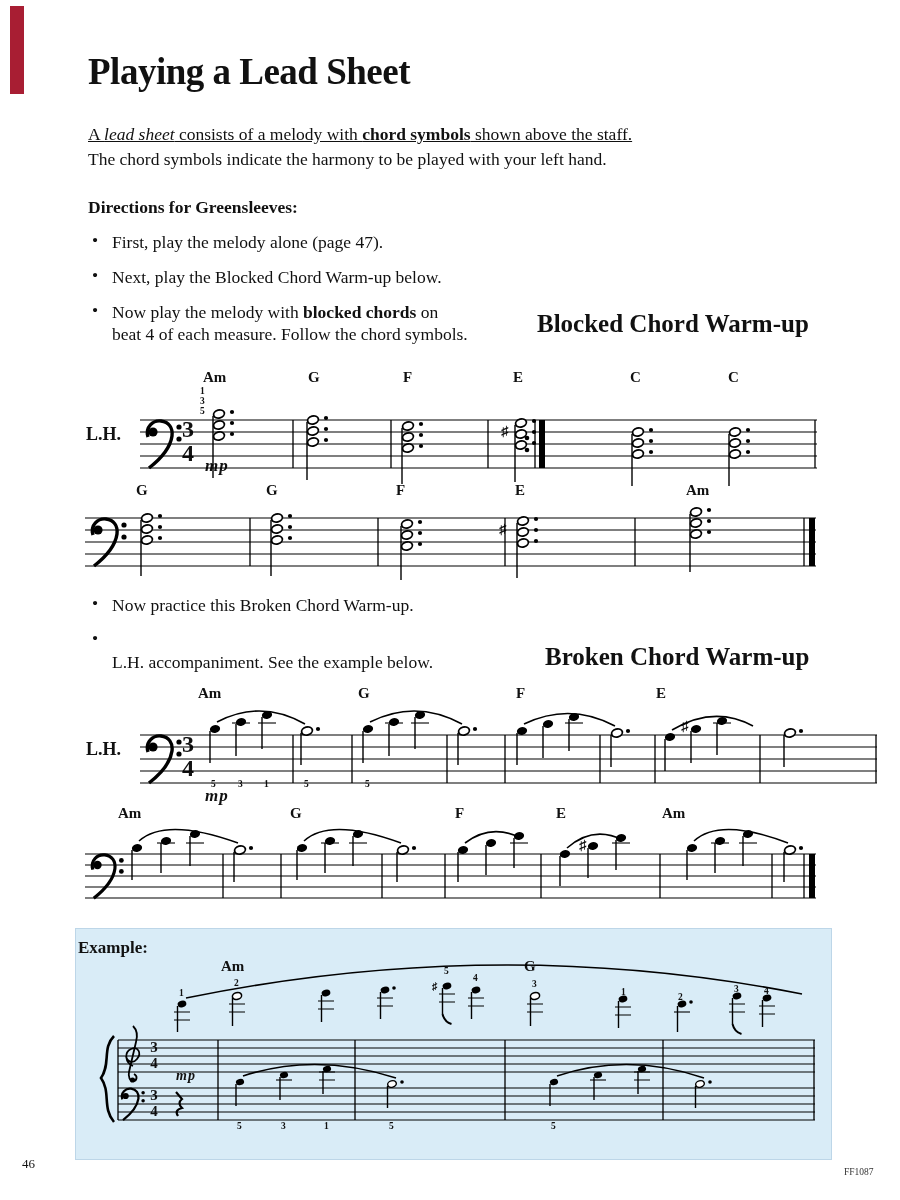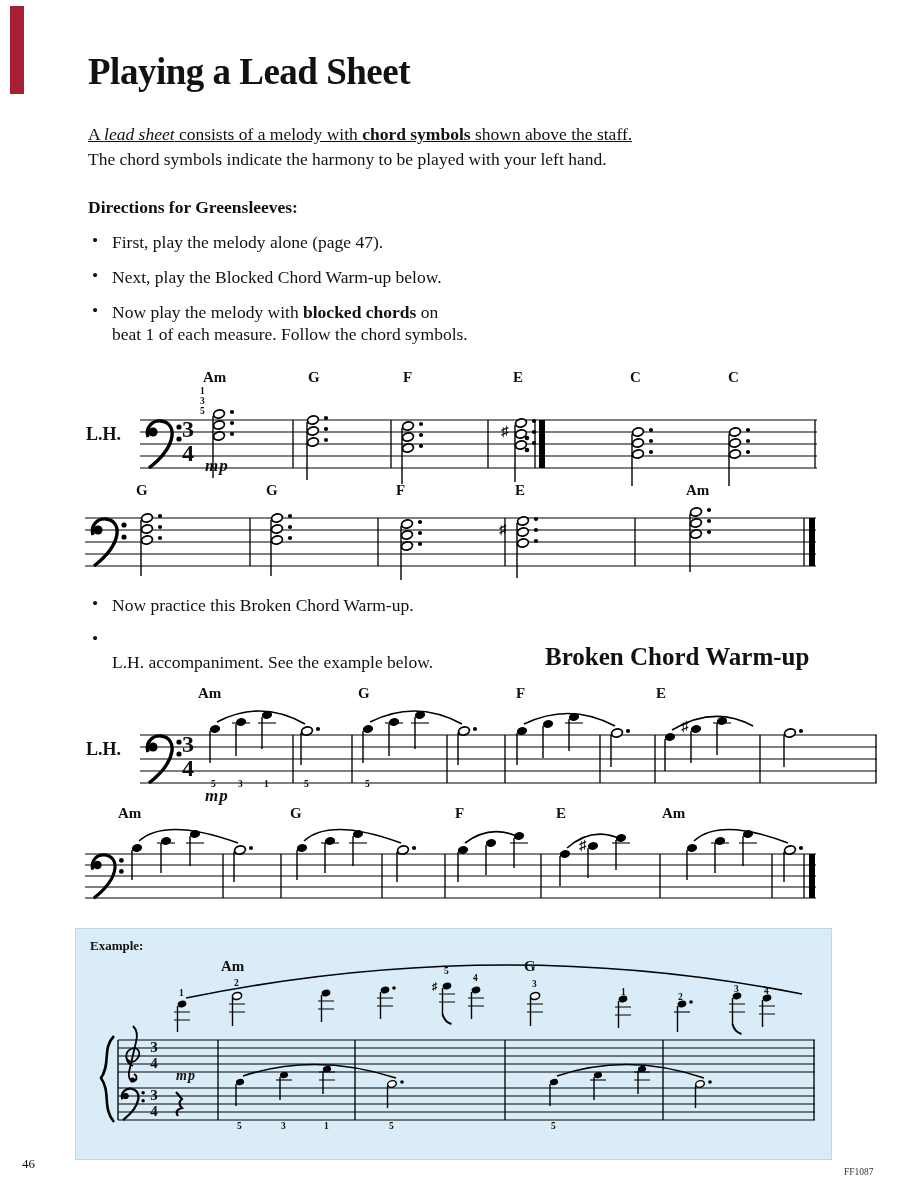--- a/index.html
+++ b/index.html
@@ -15,21 +15,21 @@
   .chord{position:absolute;font-size:15px;font-weight:bold;white-space:nowrap;}
   .fing{position:absolute;font-size:9.5px;font-weight:bold;}
   .mp{position:absolute;font-size:17px;font-weight:bold;font-style:italic;letter-spacing:1px;}
   .mp.small{font-size:14px;}
   .lh{position:absolute;font-size:18px;font-weight:bold;}
   .ts{position:absolute;font-size:24px;line-height:24px;font-weight:bold;width:20px;text-align:center;}
   .ts.small{font-size:15px;line-height:16px;width:14px;}
   .sharp{position:absolute;font-size:14px;font-weight:bold;line-height:12px;}
   .sharp.small{font-size:11px;}
   .example-box{position:absolute;left:75px;top:928px;width:755px;height:230px;border:1px solid #bdd6e8;}
-  .example-label{position:absolute;left:90px;top:938px;font-size:13px;font-weight:bold;}
+  .example-label{position:absolute;left:78px;top:938px;font-size:17px;font-weight:bold;}
   .pagenum{position:absolute;left:22px;top:1156px;font-size:13px;}
   .catalog{position:absolute;left:844px;top:1167px;font-size:9.5px;color:#333;}
   svg.music-layer{position:absolute;left:0;top:0;pointer-events:none;}
   .st{stroke:#000;stroke-width:1.1;fill:none;}
   .bl{stroke:#000;stroke-width:1.3;fill:none;}
   .stem{stroke:#000;stroke-width:1.4;fill:none;}
   .slur{stroke:#000;stroke-width:1.6;fill:none;}
   .ledg{stroke:#000;stroke-width:1.1;fill:none;}
   .thick{fill:#000;stroke:none;}
   .clefline{stroke:#000;stroke-width:1.8;fill:none;}
@@ -49,22 +49,23 @@
   <div class="body-line" style="left:88px;top:147px;">The chord symbols indicate the harmony to be played with your left hand.</div>
 
   <div class="bullet" style="left:92px;top:230px;">•</div>
   <div class="body-line" style="left:112px;top:230px;">First, play the melody alone (page 47).</div>
 
   <div class="bullet" style="left:92px;top:265px;">•</div>
   <div class="body-line" style="left:112px;top:265px;">Next, play the Blocked Chord Warm-up below.</div>
 
   <div class="bullet" style="left:92px;top:300px;">•</div>
   <div class="body-line" style="left:112px;top:300px;"><span>Now play the melody with </span><span class="bold">blocked chords</span><span> on</span></div>
-  <div class="body-line" style="left:112px;top:322px;">beat 1 of each measure. Follow the chord symbols.</div>
-
+  <div class="body-line" style="left:112px;top:322px;">beat 4 of each measure. Follow the chord symbols.</div>
+
+  <div class="h2" style="left:537px;top:310px;">Blocked Chord Warm-up</div>
 
   <div class="chord" style="left:203px;top:369px;">Am</div>
   <div class="chord" style="left:308px;top:369px;">G</div>
   <div class="chord" style="left:403px;top:369px;">F</div>
   <div class="chord" style="left:513px;top:369px;">E</div>
   <div class="chord" style="left:630px;top:369px;">C</div>
   <div class="chord" style="left:728px;top:369px;">C</div>
 
   <div class="fing" style="left:200px;top:386px;">1</div>
   <div class="fing" style="left:200px;top:396px;">3</div>

